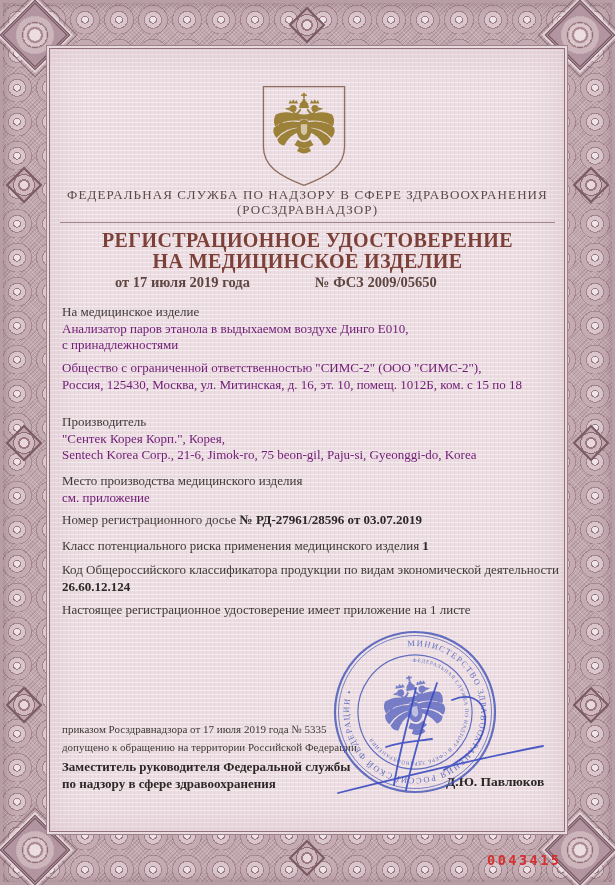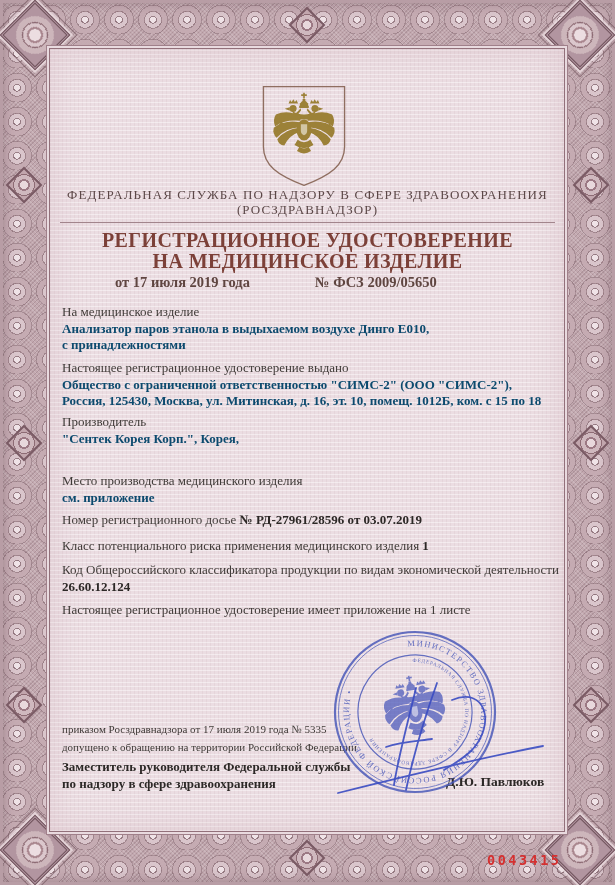--- a/index.html
+++ b/index.html
@@ -68,21 +68,21 @@
   .agency{left:55px;right:55px;top:187px;text-align:center;color:#5c4848;
     font-size:13px;letter-spacing:1.1px;line-height:15px;}
   .rule{left:60px;right:60px;top:222px;border-top:1px solid #a2858c;height:0;}
   .title{left:40px;right:40px;top:230px;text-align:center;color:#7c4038;
     font-size:20px;font-weight:bold;letter-spacing:.4px;line-height:21px;}
   .date-row{top:274px;font-weight:bold;color:#5f4540;font-size:14.5px;}
   .date-row .date{position:absolute;left:115px;top:0;white-space:nowrap;}
   .date-row .num{position:absolute;left:315px;top:0;white-space:nowrap;}
   .p{left:62px;right:56px;font-size:13px;color:#3f3a37;line-height:16.5px;}
   .p b{color:#2c2826;}
-  .p .val{font-weight:bold;color:#0c4a6e;white-space:nowrap;display:block;}
+  .p .val{font-weight:normal;color:#701a75;white-space:nowrap;display:block;}
   .order{left:62px;top:721px;font-size:11px;color:#3f3a37;line-height:17.5px;right:150px;}
   .signer{left:62px;top:759px;font-size:13px;font-weight:bold;color:#2c2826;line-height:16.5px;}
   .signer-name{left:446px;top:774px;font-size:13.5px;font-weight:bold;color:#2c2826;white-space:nowrap;}
   .serial{left:487px;top:852px;font-family:"DejaVu Sans Mono", monospace;
     font-size:13.5px;font-weight:bold;letter-spacing:2.5px;color:#d43030;}
   .stamp{left:330px;top:627px;width:170px;height:170px;opacity:.82;transform:rotate(-10deg);}
   .sig{left:330px;top:630px;width:225px;height:175px;}
   .defs{position:absolute;width:0;height:0;overflow:hidden;}
 </style>
 </head>
@@ -161,28 +161,28 @@
     <span class="num">№ ФСЗ 2009/05650</span>
   </div>
 
   <div class="abs p" style="top:304px">
     <span>На медицинское изделие</span>
     <span class="val">Анализатор паров этанола в выдыхаемом воздухе Динго Е010,</span>
     <span class="val">с принадлежностями</span>
   </div>
 
   <div class="abs p" style="top:360px">
-    <span>Настоящее регистрационное удостоверение выдано</span>
     <span class="val">Общество с ограниченной ответственностью "СИМС-2" (ООО "СИМС-2"),</span>
     <span class="val">Россия, 125430, Москва, ул. Митинская, д. 16, эт. 10, помещ. 1012Б, ком. с 15 по 18</span>
   </div>
 
   <div class="abs p" style="top:414px">
     <span>Производитель</span>
     <span class="val">"Сентек Корея Корп.", Корея,</span>
+    <span class="val">Sentech Korea Corp., 21-6, Jimok-ro, 75 beon-gil, Paju-si, Gyeonggi-do, Korea</span>
   </div>
 
   <div class="abs p" style="top:473px">
     <span>Место производства медицинского изделия</span>
     <span class="val">см. приложение</span>
   </div>
 
   <div class="abs p" style="top:512px">
     <span>Номер регистрационного досье</span>
     <b>№ РД-27961/28596 от 03.07.2019</b>

